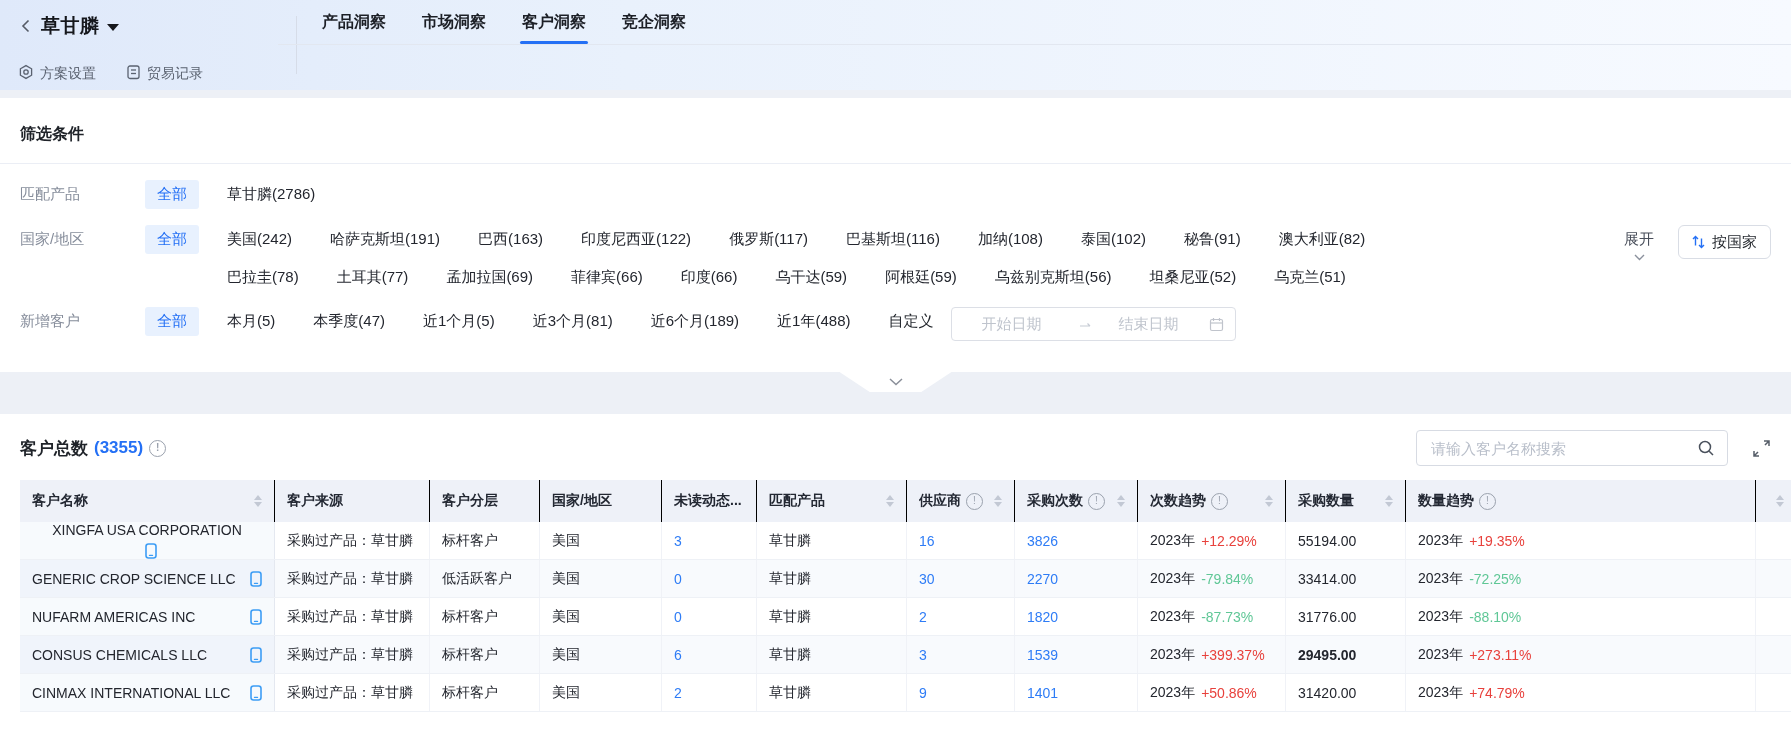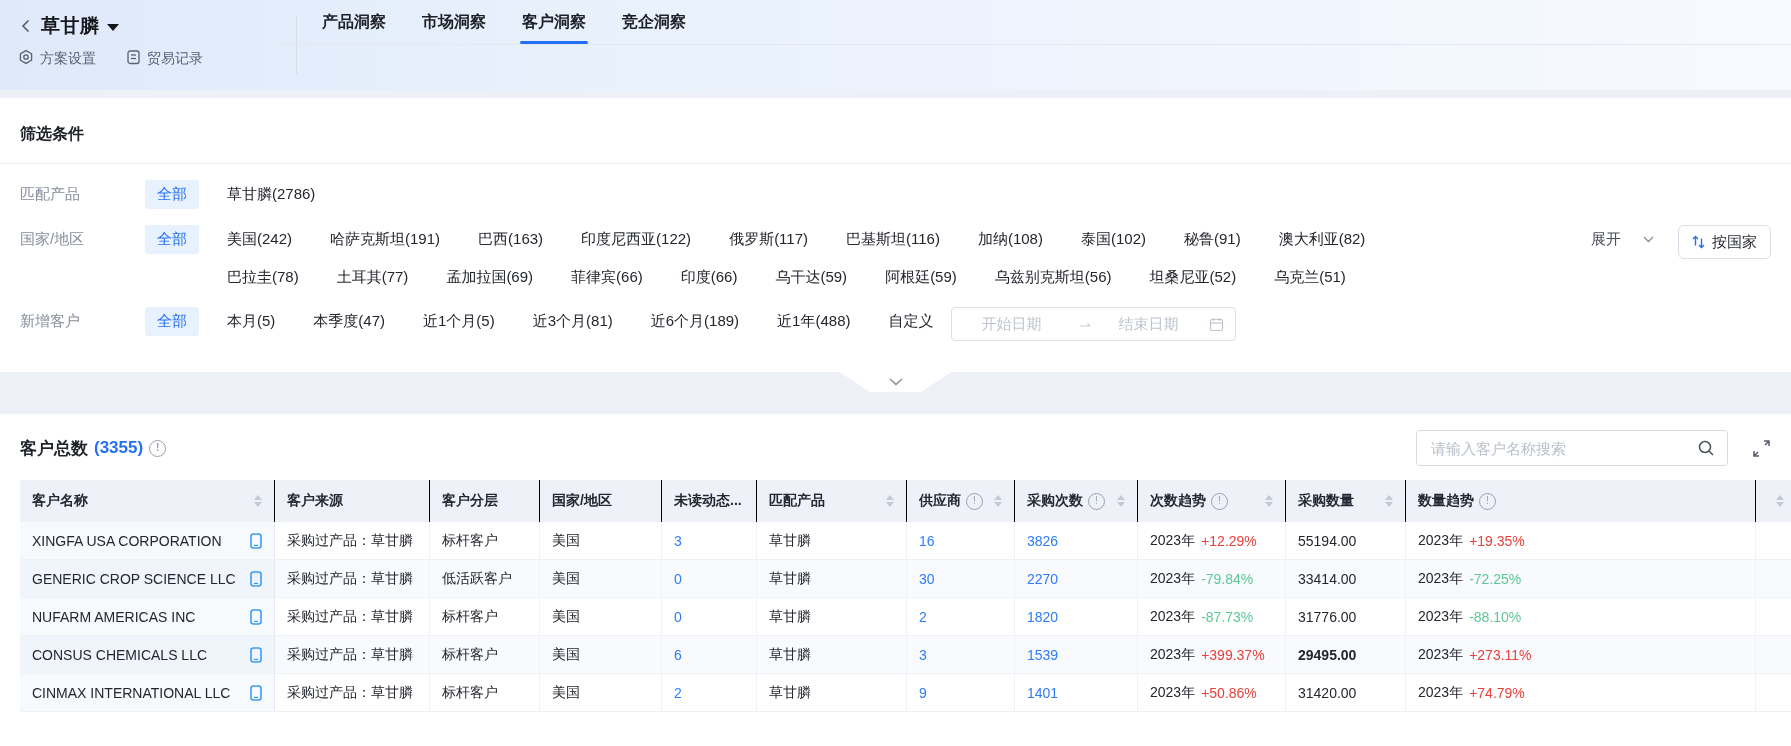--- a/index.html
+++ b/index.html
@@ -9,21 +9,21 @@
     font-family:"Liberation Sans","DejaVu Sans",sans-serif;
     color:#1f2329;font-size:14px;
   }
   
   .topbar{position:relative;height:90px;background:linear-gradient(90deg,#dfe9fa 0%,#e9f1fc 35%,#f7faff 100%);}
   .topbar-left{position:absolute;left:18px;top:10px;}
   .title-row{display:flex;align-items:center;gap:7px;height:32px;}
   .back-ic{display:flex;align-items:center;}
   .page-title{font-size:19px;font-weight:700;color:#15171c;letter-spacing:.5px;}
   .caret{width:0;height:0;border-left:6px solid transparent;border-right:6px solid transparent;border-top:7px solid #15171c;margin-top:2px;}
-  .actions-row{display:flex;gap:30px;margin-top:7px;align-items:center;color:#5a6270;font-size:14px;font-family:Liberation Serif, serif;}
+  .actions-row{display:flex;gap:30px;margin-top:22px;align-items:center;color:#5a6270;font-size:14px;font-family:Liberation Serif, serif;}
   .action{display:flex;align-items:center;gap:6px;cursor:default;}
   .vdivider{position:absolute;left:296px;top:16px;width:1px;height:58px;background:#d6dce8;}
   .tabs-area{position:absolute;left:320px;top:0;right:0;height:90px;}
   .tabs-divider{position:absolute;left:278px;right:0;top:44px;height:1px;background:#e2e7f0;}
   .main-tabs{display:flex;gap:32px;height:44px;align-items:stretch;font-size:16px;font-weight:700;color:#1c1f26;}
   .main-tab{display:flex;align-items:center;position:relative;padding:0 2px;cursor:pointer;}
   .main-tab.active::after{content:"";position:absolute;left:0;right:0;bottom:0;height:3px;background:#2470f5;border-radius:2px;z-index:2;}
   .sub-tabs{display:flex;gap:30px;height:45px;margin-top:1px;align-items:stretch;font-size:15px;color:#2a2f3a;}
   .sub-tab{display:flex;align-items:center;position:relative;padding:0 2px;cursor:pointer;}
   .sub-tab.active{color:#2470f5;}
@@ -33,21 +33,21 @@
   .filter-title{font-size:16px;font-weight:700;color:#1f2329;}
   .filter-divider{height:1px;background:#ebeef5;margin:18px -20px 0 -20px;}
   .filter-row{display:flex;align-items:flex-start;margin-top:16px;}
   .filter-label{width:125px;flex-shrink:0;color:#868d9b;font-size:15px;padding-top:5px;}
   .all-chip{flex-shrink:0;color:#2470f5;background:#e8f1fe;border-radius:3px;padding:5px 12px;font-size:15px;margin-right:28px;cursor:pointer;}
   .chip-lines{flex:1;min-width:0;}
   .chips{display:flex;flex-wrap:nowrap;column-gap:38px;font-size:15px;color:#23262e;padding-top:5px;}
   .chips + .chips{margin-top:14px;}
   .chip{white-space:nowrap;cursor:pointer;}
   .country-right{flex-shrink:0;display:flex;align-items:flex-start;gap:24px;padding-top:0;margin-left:12px;}
-  .expand-link{display:flex;align-items:center;gap:22px;color:#484e5a;font-size:15px;padding-top:5px;cursor:pointer;}
+  .expand-link{display:flex;align-items:center;gap:5px;color:#484e5a;font-size:15px;padding-top:5px;cursor:pointer;flex-direction:column;}
   .by-country-btn{display:flex;align-items:center;gap:7px;border:1px solid #d9dde5;border-radius:6px;background:#fff;height:34px;padding:0 13px;font-size:15px;color:#1f2329;cursor:pointer;}
   .custom-label{font-size:15px;color:#1f2329;padding-top:5px;margin:0 18px 0 38px;white-space:nowrap;}
   .date-range{display:flex;align-items:center;border:1px solid #dcdfe6;border-radius:4px;height:34px;width:285px;padding:0 11px;background:#fff;box-sizing:border-box;font-size:15px;color:#bfc4cd;}
   .date-ph{flex:1;white-space:nowrap;margin-left:18px;}
   .date-arrow{color:#c6cbd4;margin:0 8px;flex-shrink:0;}
   .collapse-tab{width:112px;height:20px;margin:0 auto;background:#fff;clip-path:polygon(0 0,100% 0,73% 100%,27% 100%);display:flex;align-items:center;justify-content:center;cursor:pointer;}
   
   .table-card{margin-top:22px;background:#fff;padding:16px 20px 0 20px;height:400px;box-sizing:border-box;overflow:hidden;}
   .table-head-row{display:flex;align-items:center;justify-content:space-between;}
   .table-title{display:flex;align-items:center;gap:6px;font-size:17px;font-weight:700;color:#1f2329;}
@@ -331,21 +331,21 @@
             <span class="th-label"></span>
           </span>
           <span class="sort">
             <span class="t-up"></span>
             <span class="t-dn"></span>
           </span>
         </div>
       </div>
     <div id="tbody">
         <div class="tr">
-          <div class="td name-cell" style="width: 255px;">
+          <div class="td name-cell" style="width: 255px; flex-direction: column;">
             <span>XINGFA USA CORPORATION</span>
             <span class="phone-ic">
               <svg width="12" height="16" viewBox="0 0 12 16">
                 <rect x="1" y="1" width="10" height="14" rx="2.5" fill="none" stroke="#3d9df5" stroke-width="1.6"></rect>
                 <line x1="4.5" y1="12.4" x2="7.5" y2="12.4" stroke="#3d9df5" stroke-width="1.4" stroke-linecap="round"></line>
               </svg>
             </span>
           </div>
           <div class="td" style="width: 155px;">采购过产品：草甘膦</div>
           <div class="td" style="width: 110px;">标杆客户</div>

